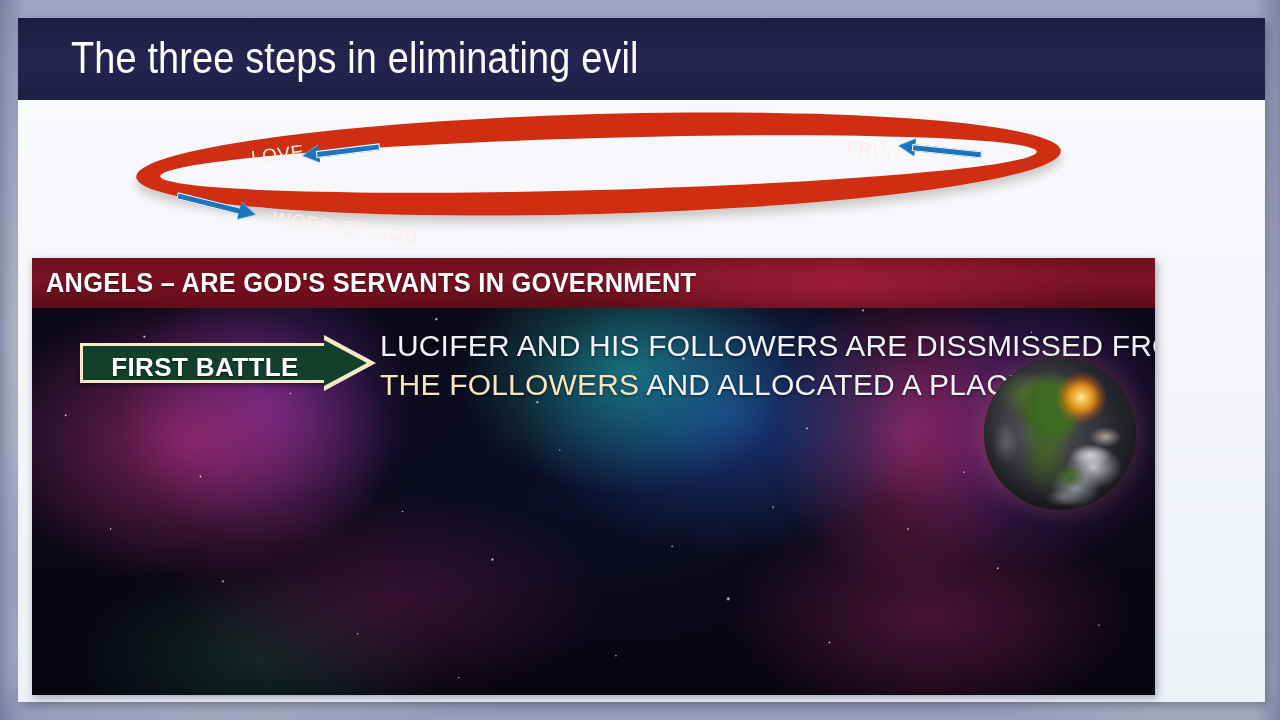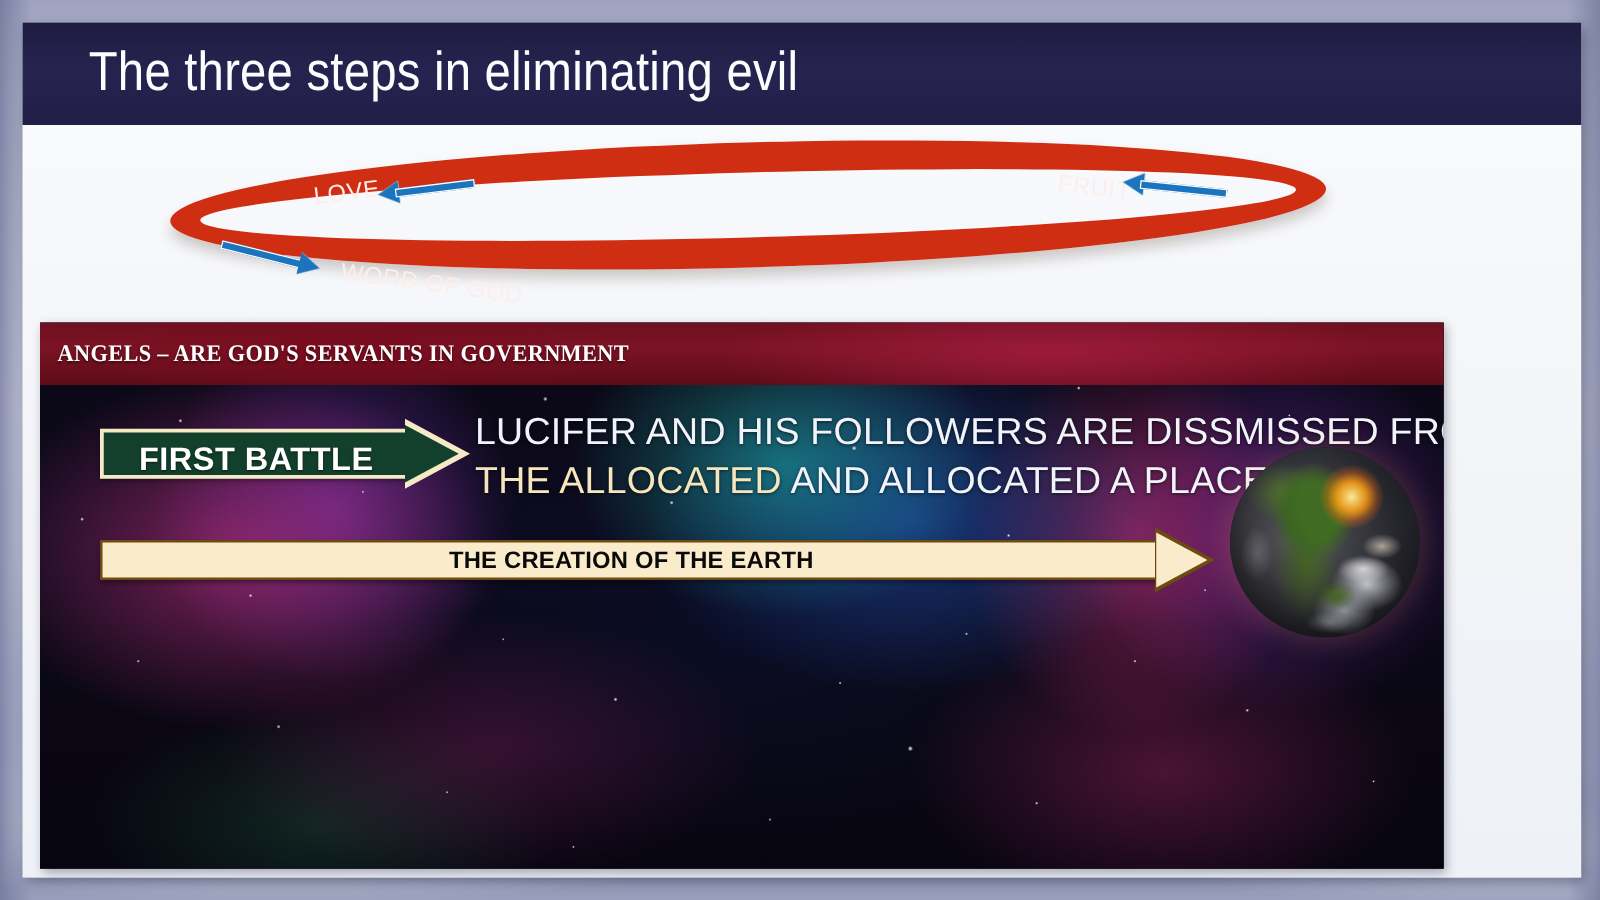--- a/index.html
+++ b/index.html
@@ -167,22 +167,22 @@
   
   .banner{
     position:absolute;left:0;top:0;width:100%;height:50px;
     background:
       radial-gradient(ellipse 380px 70px at 72% 50%, rgba(160,28,60,.85), rgba(160,28,60,0) 70%),
       radial-gradient(ellipse 300px 60px at 22% 40%, rgba(120,12,30,.9), rgba(120,12,30,0) 75%),
       linear-gradient(to bottom,#6d1020 0%,#7c1324 40%,#5d0c19 100%);
     display:flex;align-items:center;
   }
   .banner .btext{
-    margin-left:14px;color:#ffffff;font-size:19px;line-height:1;font-weight:700;
-    font-family:Liberation Serif, serif;
+    margin-left:14px;color:#ffffff;font-size:27px;line-height:1;font-weight:700;
+    font-family:Liberation Sans, sans-serif;
     letter-spacing:.3px;white-space:nowrap;text-shadow:0 1px 2px rgba(0,0,0,.5);
   }
   .banner .btext > span{display:inline-block;transform:scaleX(.94);transform-origin:left center;}
 
   
   .battle-arrow{position:absolute;left:48px;top:77px;width:300px;height:56px;}
   .battle-arrow .body{
     position:absolute;left:0;top:8px;width:250px;height:40px;
     background:#12402c;border:3px solid #f6e9c6;box-sizing:border-box;
     box-shadow:0 2px 4px rgba(0,0,0,.45);
@@ -329,29 +329,23 @@
 
     <div class="battle-arrow">
       <div class="body"></div>
       <div class="tip"></div>
       <div class="tip-in"></div>
       <div class="blabel">FIRST BATTLE</div>
     </div>
 
     <div class="para">
       <span class="ln">LUCIFER AND HIS FOLLOWERS ARE DISSMISSED FROM</span>
-      <span class="ln"><span class="hl">THE ALLOCATED</span><span> AND ALLOCATED A PLACE</span></span>
-    </div>
-
-    <div class="creation">
-      <div class="cbody"></div>
-      <div class="ctip"></div>
-      <div class="ctip-in"></div>
-      <div class="clabel">THE CREATION OF THE EARTH</div>
-    </div>
+      <span class="ln"><span class="hl">THE FOLLOWERS</span><span> AND ALLOCATED A PLACE</span></span>
+    </div>
+
 
     <div class="earth">
       <div class="land"></div>
       <div class="clouds"></div>
       <div class="term"></div>
     </div>
   </div>
 
 </div>
 

